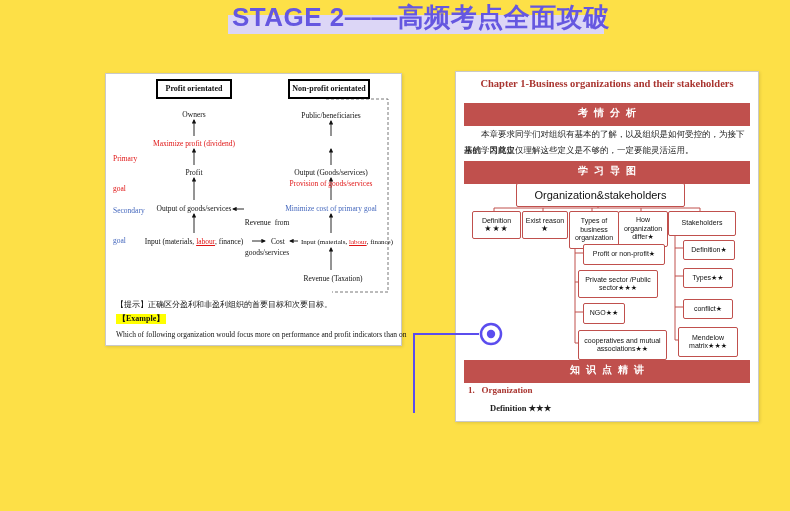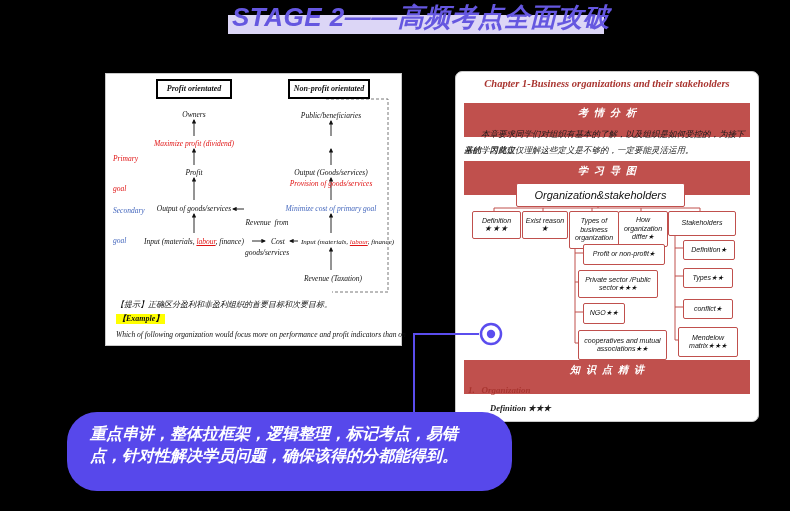--- a/index.html
+++ b/index.html
@@ -1,46 +1,46 @@
 <!DOCTYPE html>
 <html style="--accent: #6557e0; --title_highlight: #dcd6f6; --bubble: #5748eb; --connector: #5b4dee; --banner_red: #c0504d; --box_red: #c0504d; --dark_red: #a93530; --flow_red: #e01414; --flow_blue: #4467bd; --example_yellow: #ffff00;"><head>
 <meta charset="utf-8">
 <style>
   html,body{margin:0;padding:0;background:#fff;}
-  .canvas{position:relative;width:790px;height:511px;background:#000000;overflow:hidden;
-          font-family:"Liberation Sans",sans-serif;font-style:italic;}
+  .canvas{position:relative;width:790px;height:511px;background:#fde047;overflow:hidden;
+          font-family:"Liberation Sans",sans-serif;}
 
   
   .title-highlight{position:absolute;left:228px;top:15px;width:376px;height:19px;
                    background:var(--title_highlight);}
   .page-title{position:absolute;left:232px;top:0px;margin:0;width:370px;
               font-size:26px;font-weight:800;color:var(--accent);
               font-family:"Liberation Sans",sans-serif;white-space:nowrap;letter-spacing:.5px;}
 
   
   .doc{position:absolute;background:#fff;border:1px solid #c9c9c9;box-shadow:1px 1px 3px rgba(0,0,0,.12);}
   .left-doc{left:105px;top:73px;width:295px;height:271px;font-family:"Liberation Serif",serif;}
-  .right-doc{left:455px;top:71px;width:302px;height:349px;border-radius:7px;}
+  .right-doc{left:455px;top:71px;width:302px;height:349px;}
 
   
   .lp{position:absolute;font-size:7.5px;color:#111;white-space:pre;line-height:10px;}
   .cx{transform:translateX(-50%);text-align:center;}
   .hdr-box{border:2px solid #000000;font-weight:bold;font-size:8px;padding:3px 0;text-align:center;}
   .lp-red{color:var(--flow_red);}
   .lp-blue{color:var(--flow_blue);}
   .labour{color:var(--flow_red);text-decoration:underline;}
   .flow-svg{position:absolute;left:0;top:0;}
   .lp-tip{left:10px;top:226px;font-size:8px;}
   .lp-example{left:10px;top:240px;font-size:8px;font-weight:bold;background:var(--example_yellow);padding:0 2px;}
   .lp-sentence{left:10px;top:256px;font-size:7.5px;}
 
   
   .rp-title{position:absolute;left:0;top:6px;width:100%;text-align:center;
             font-family:"Liberation Serif",serif;font-weight:bold;font-size:10.5px;color:var(--dark_red);}
-  .banner{position:absolute;left:8px;width:286px;height:34px;background:var(--banner_red);
+  .banner{position:absolute;left:8px;width:286px;height:23px;background:var(--banner_red);
           color:#fff;font-weight:bold;font-size:10px;line-height:19px;text-align:center;
           letter-spacing:.6em;text-indent:.6em;}
   .banner-exam{top:31px;} .banner-map{top:89px;} .banner-points{top:288px;}
   .rp-intro{position:absolute;left:8px;width:288px;font-size:8.5px;color:#1a1a1a;line-height:16px;}
   .rp-intro-1{top:54px;text-indent:2em;} .rp-intro-2{top:70px;}
   .tbox{position:absolute;border:1.3px solid var(--box_red);border-radius:2px;background:#fff;
         font-size:7px;line-height:8.5px;color:#111;text-align:center;
         display:flex;flex-direction:column;align-items:center;justify-content:center;padding:1px;}
   .tbox .stars{font-size:8px;letter-spacing:1px;}
   .root-box{left:60px;top:111px;width:165px;height:20px;font-size:11px;}
@@ -193,17 +193,14 @@
     <div class="rp-sec1">1.   Organization</div>
     <div class="rp-sec11">Definition ★★★</div>
   </div>
 
   <svg class="overlay" width="790" height="511">
     <polyline points="414,413 414,334 479,334" fill="none" stroke="#5b4dee" stroke-width="2"></polyline>
     <circle cx="491" cy="334" r="10" fill="#ffffff" stroke="#5b4dee" stroke-width="2.5"></circle>
     <circle cx="491" cy="334" r="4.2" fill="#5b4dee"></circle>
   </svg>
 
-  <div class="bubble">
-    <span>重点串讲，整体拉框架，逻辑整理，标记考点，易错点，针对性解决学员问题，确保该得的分都能得到。</span>
-  </div>
 
 </div>
 
 </body></html>

